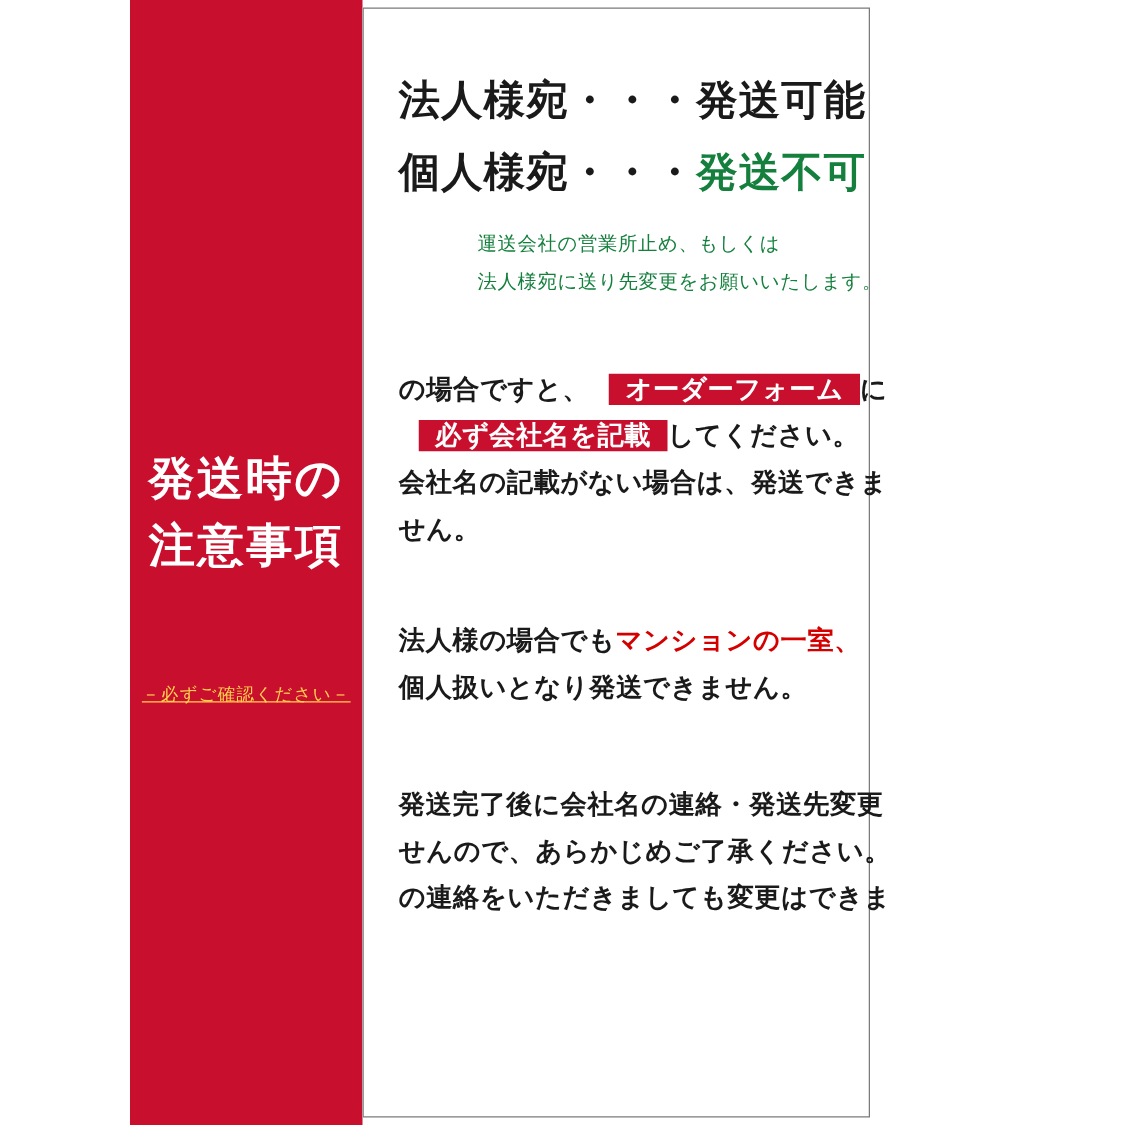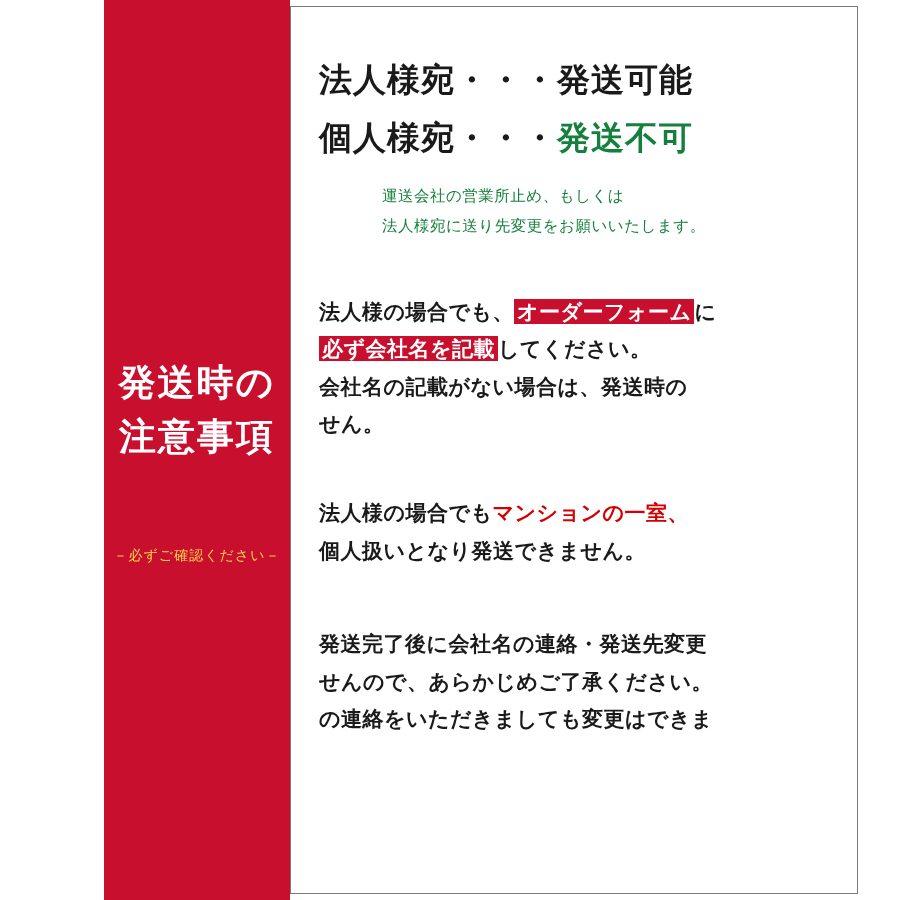--- a/index.html
+++ b/index.html
@@ -56,28 +56,29 @@
     white-space: nowrap;
   }
 
   #banner-sub {
     margin-top: 84px;
     color: #ffd24d;
     font-size: 14px;
     letter-spacing: 1px;
     text-align: center;
     white-space: nowrap;
+    text-decoration: underline;
   }
 
   
   #content-panel {
     position: absolute;
     left: 290px;
     top: 6px;
-    width: 568px;
+    width: 406px;
     height: 888px;
     background: #ffffff;
     border: 1px solid #7a7a7a;
     box-sizing: border-box;
   }
 
   #content-inner {
     position: absolute;
     left: 28px;
     top: 44px;
@@ -113,21 +114,22 @@
     font-weight: bold;
   }
 
   #para-1 { margin-top: 52px; }
   #para-2 { margin-top: 52px; }
   #para-3 { margin-top: 56px; }
 
   .hl-box {
     background: #c8102e;
     color: #ffffff;
-    padding: 1px 3px;
+    padding: 1px 13px;
+    margin-left: 16px;
   }
   .red-text {
     color: #d40000;
   }
 </style>
 </head>
 <body>
 
 <div id="page">
 
@@ -150,26 +152,26 @@
         <span>個人様宛・・・</span><span class="ng">発送不可</span>
       </div>
 
       <div class="note-block">
         <div>運送会社の営業所止め、もしくは</div>
         <div>法人様宛に送り先変更をお願いいたします。</div>
       </div>
 
       <div class="para" id="para-1">
         <div>
-          <span>法人様の場合でも、</span><span class="hl-box">オーダーフォーム</span><span>に</span>
+          <span>の場合ですと、</span><span class="hl-box">オーダーフォーム</span><span>に</span>
         </div>
         <div>
           <span class="hl-box">必ず会社名を記載</span><span>してください。</span>
         </div>
-        <div>会社名の記載がない場合は、発送時の</div>
+        <div>会社名の記載がない場合は、発送できま</div>
         <div>せん。</div>
       </div>
 
       <div class="para" id="para-2">
         <div>
           <span>法人様の場合でも</span><span class="red-text">マンションの一室、</span>
         </div>
         <div>個人扱いとなり発送できません。</div>
       </div>
 

